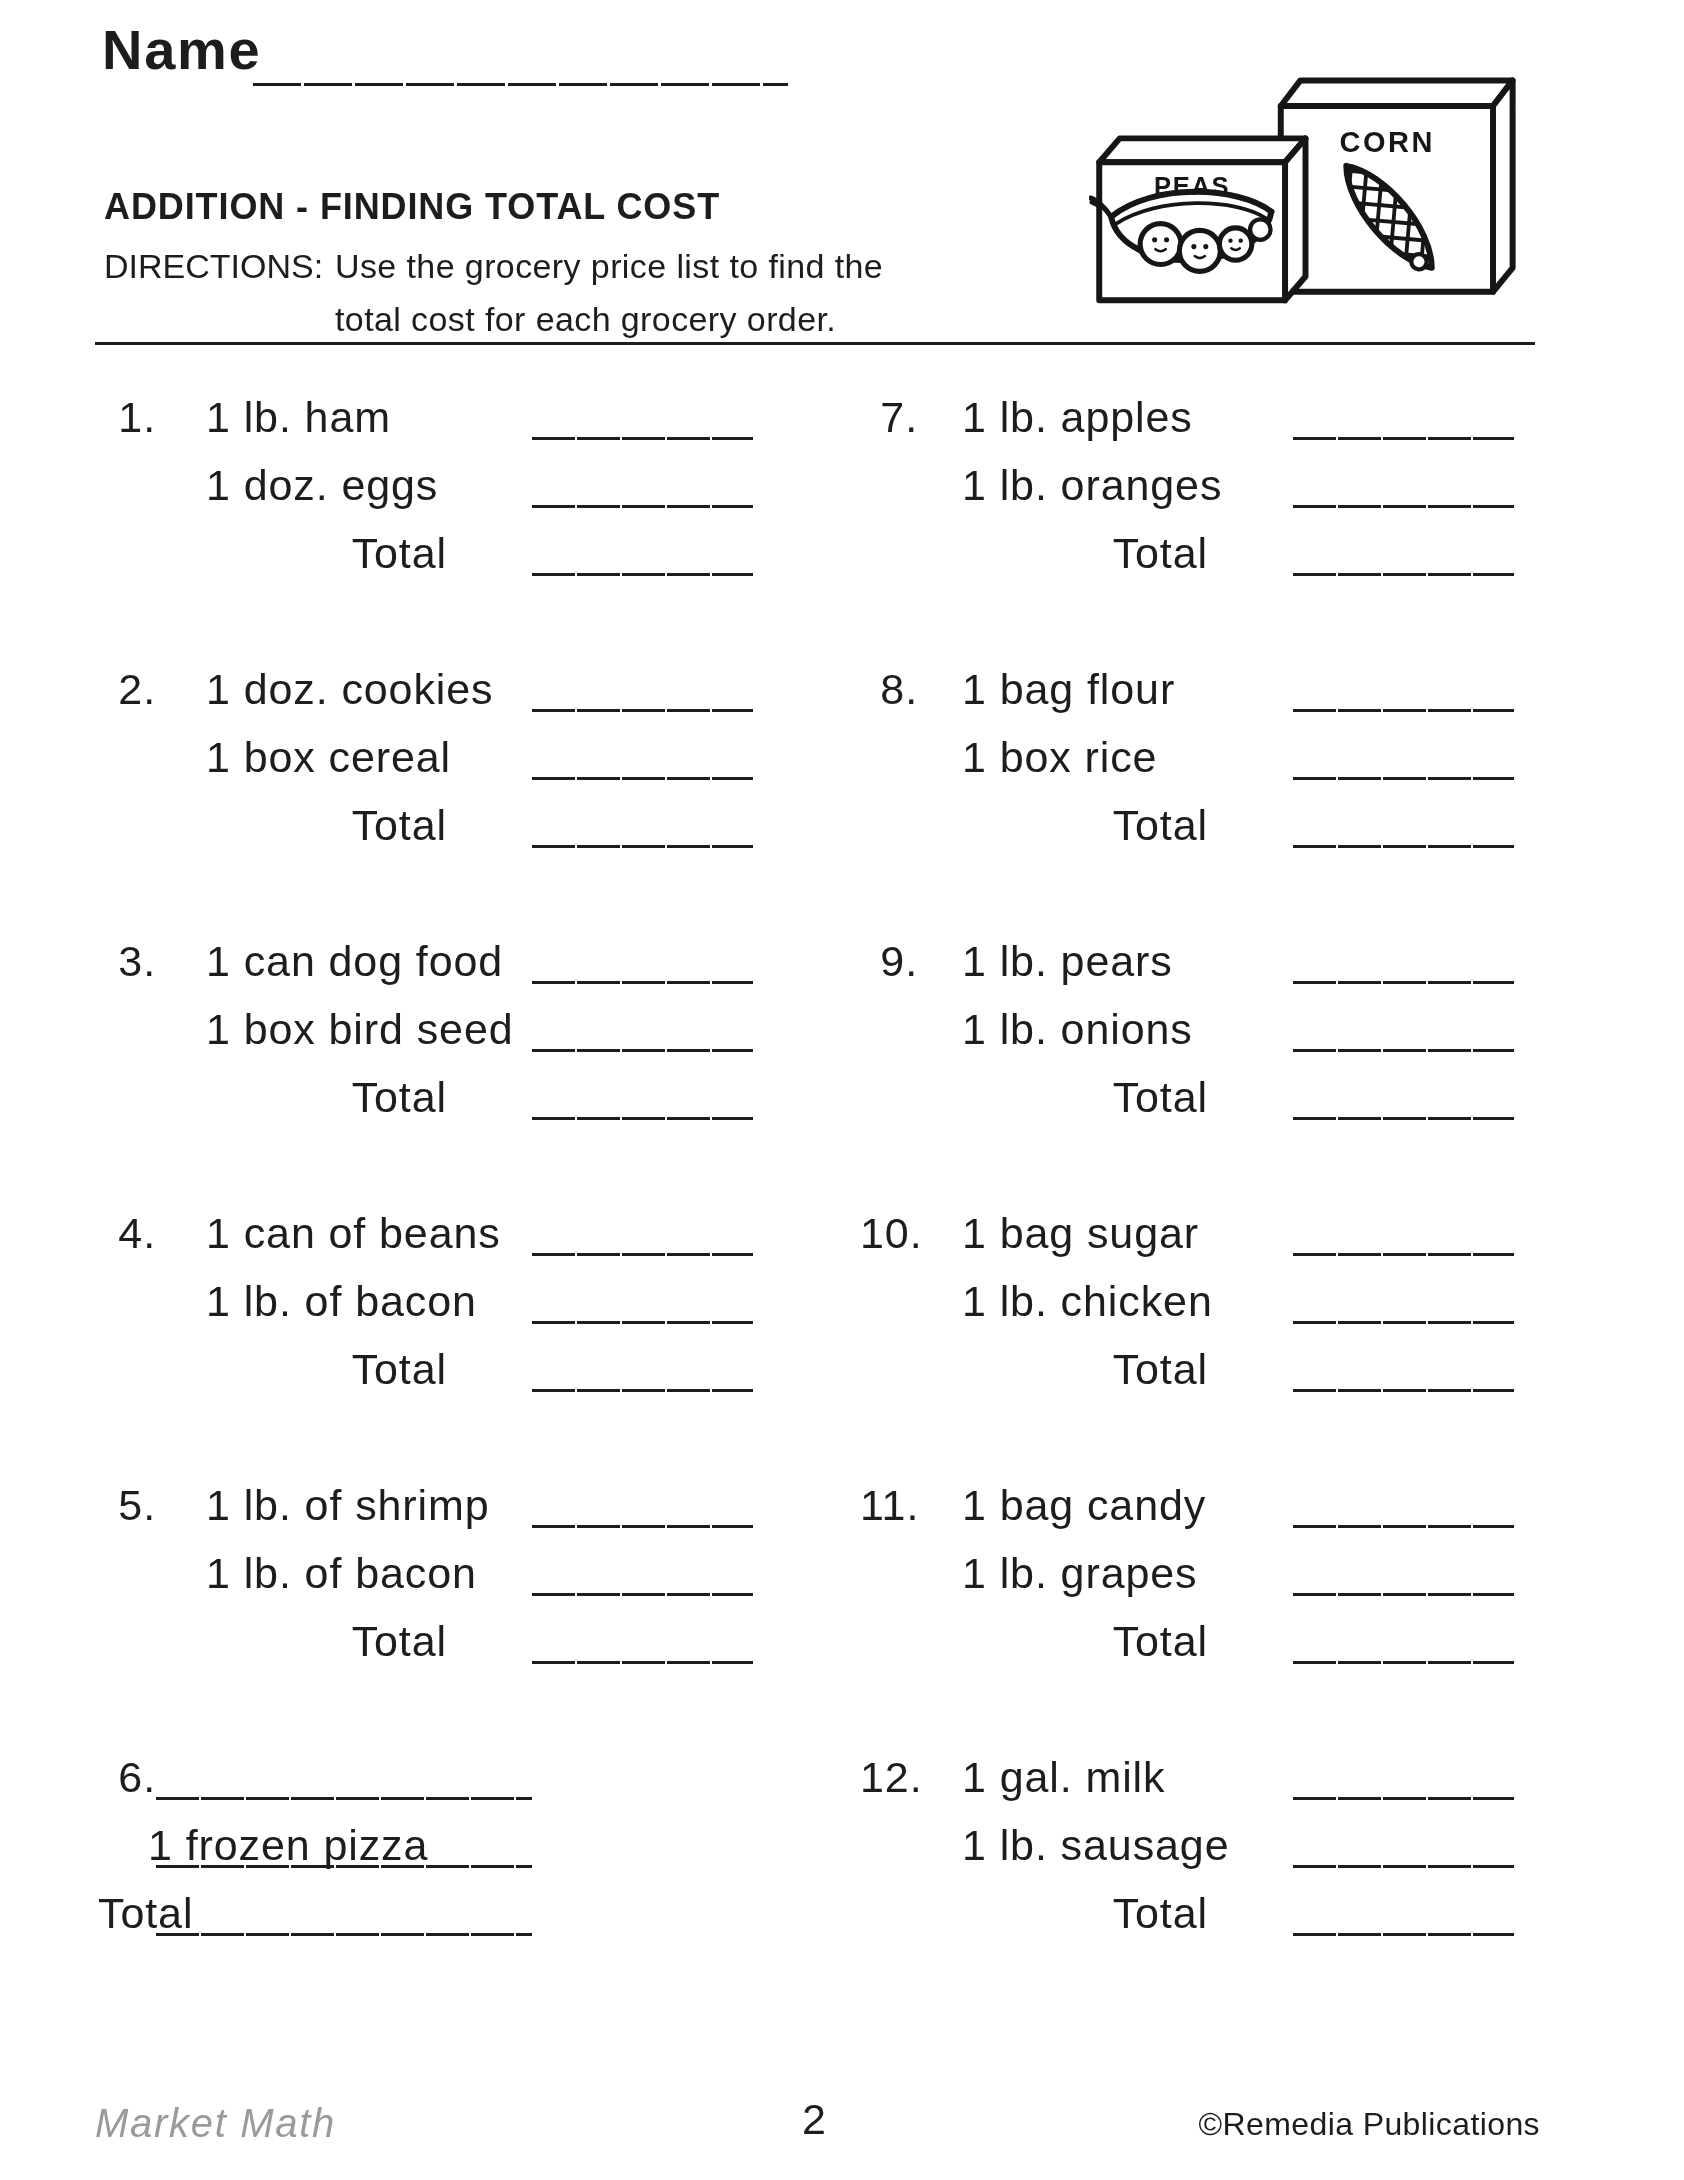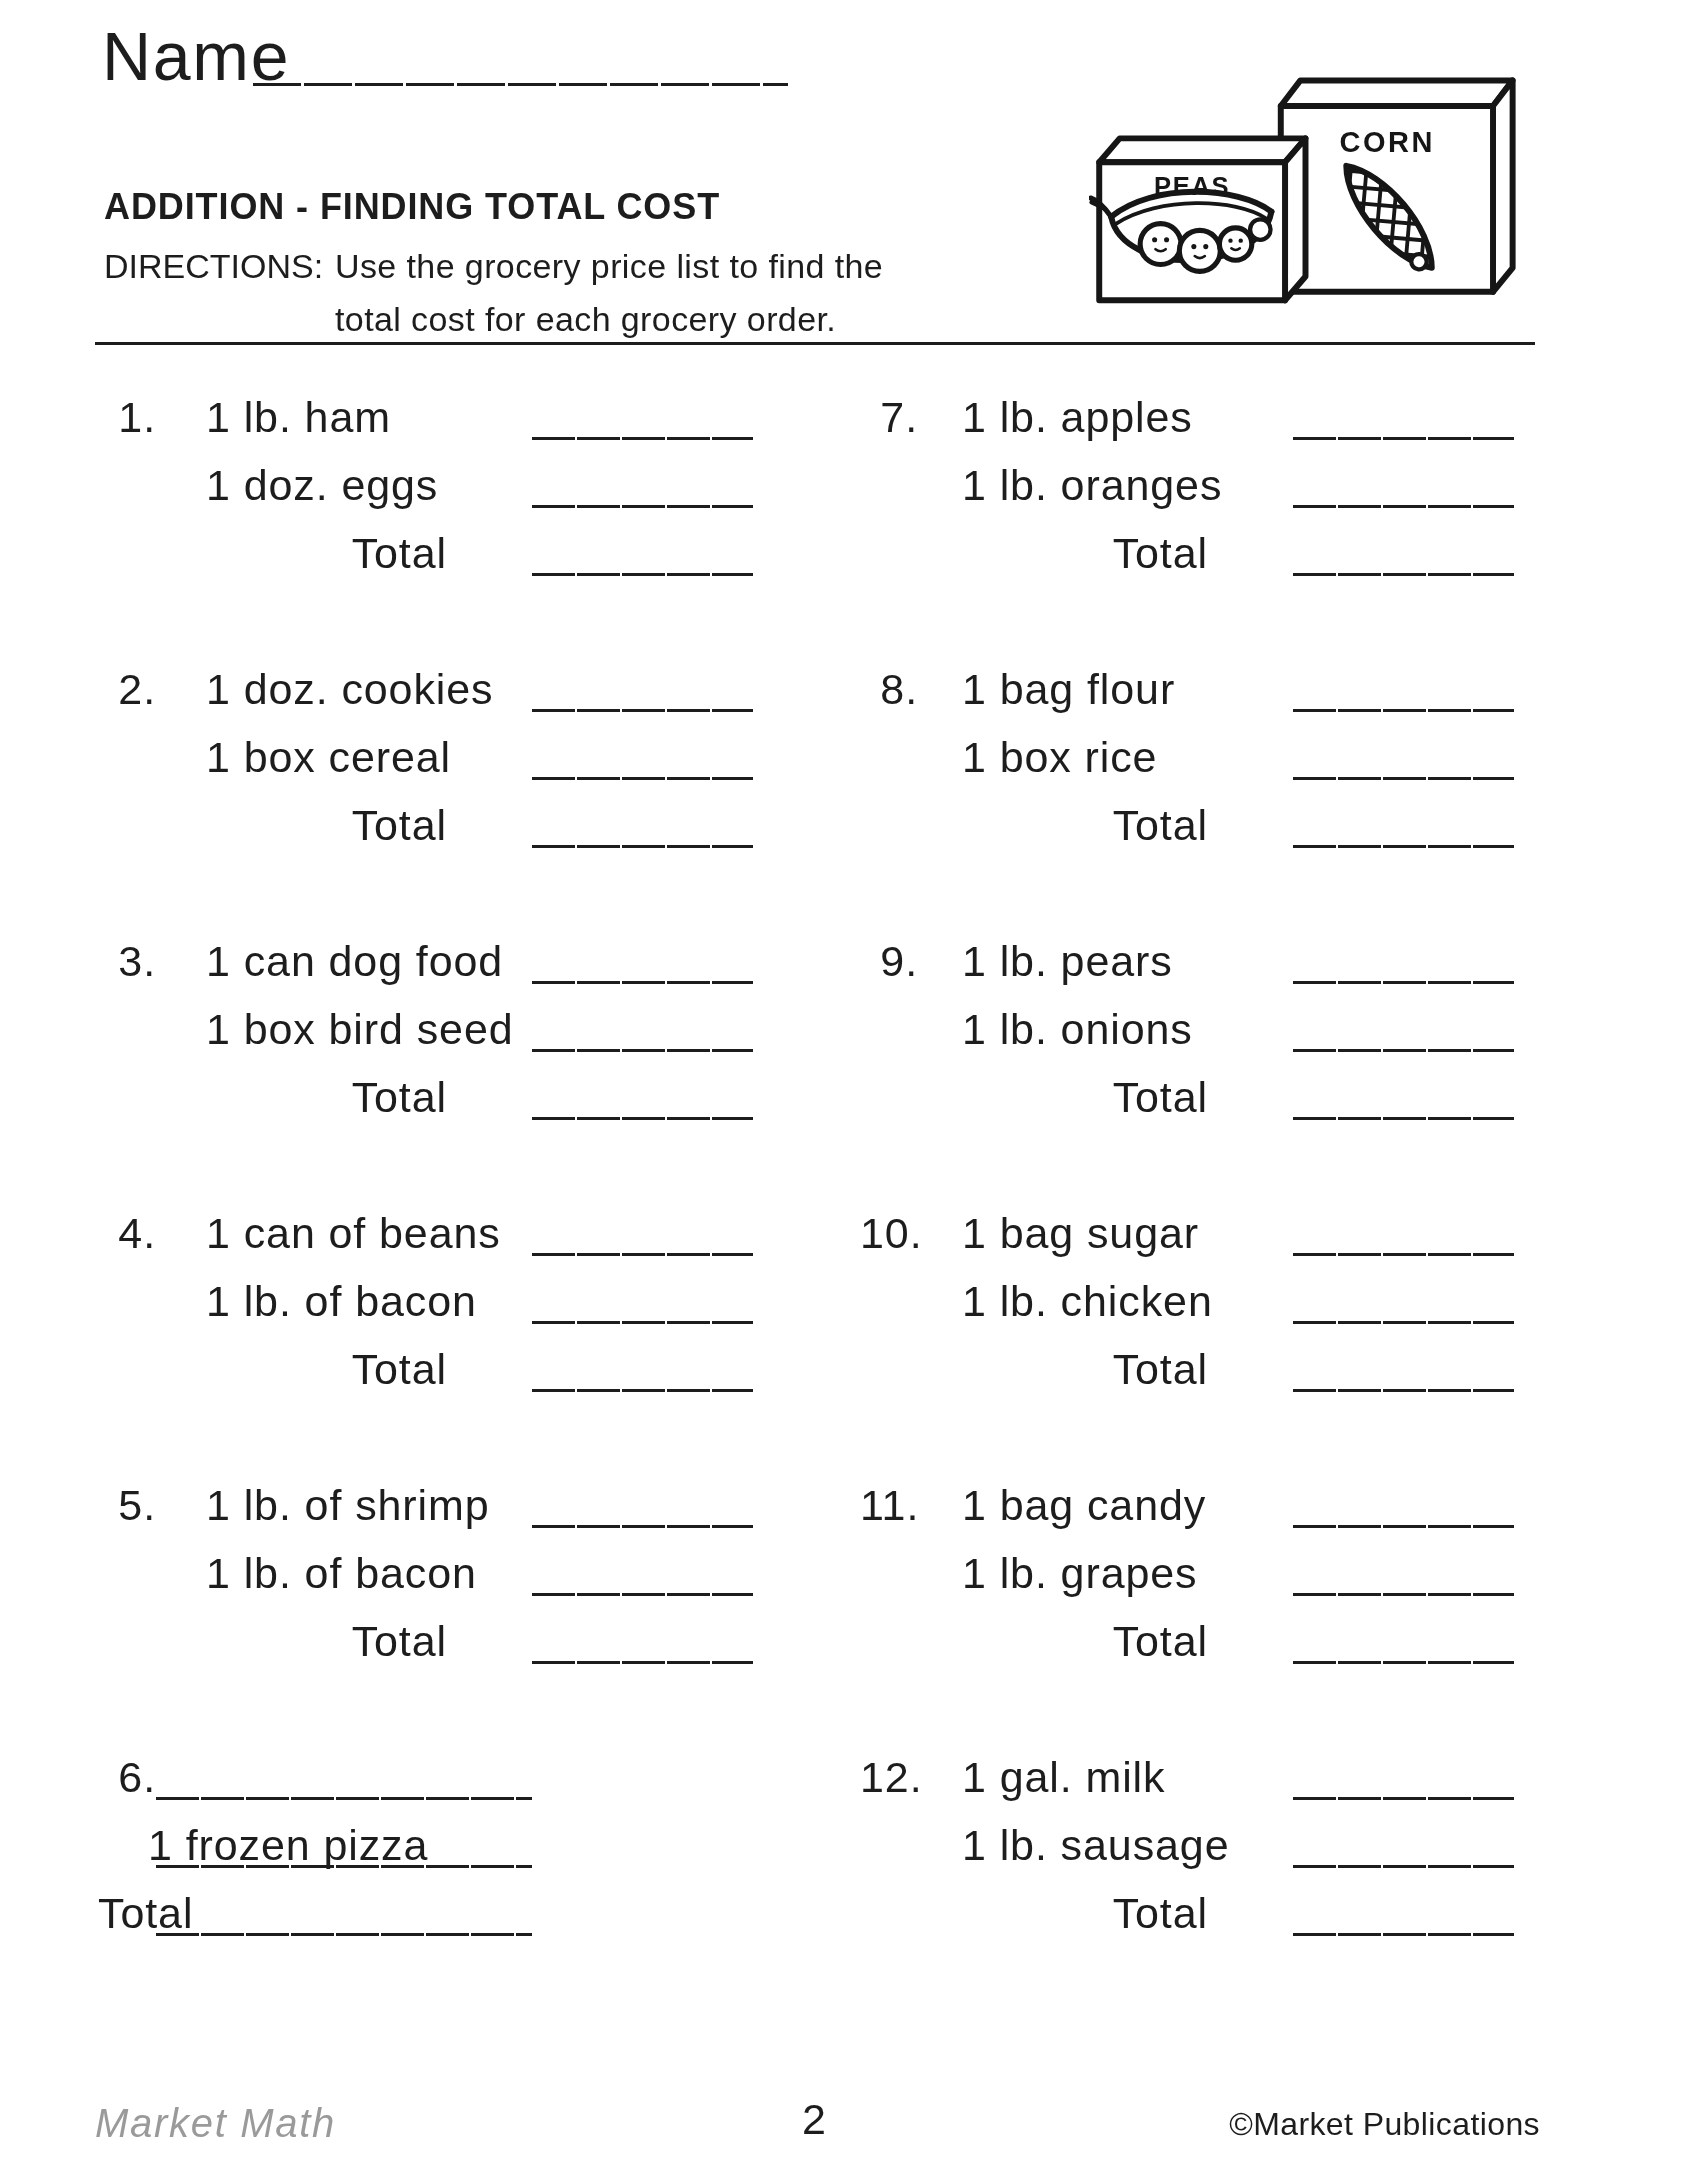--- a/index.html
+++ b/index.html
@@ -2,21 +2,21 @@
 <html style="font-size:13.6px"><head>
 <meta charset="utf-8">
 <style>
   html,body{margin:0;padding:0;background:#e8e8e8;}
   .page{
     position:relative;width:1685px;height:2181px;background:#ffffff;
     font-family:"Liberation Sans", sans-serif;color:#1d1d1d;overflow:hidden;
     margin:0 auto;
   }
   
-  .name-label{position:absolute;left:102px;top:22px;font-size:68px;line-height:1;letter-spacing:1.7px;}
+  .name-label{position:absolute;left:102px;top:22px;font-size:56px;line-height:1;letter-spacing:1.7px;font-weight:bold;}
   .name-line{position:absolute;left:253px;top:83px;width:535px;height:3.4px;
     background:repeating-linear-gradient(90deg,#1d1d1d 0 48px,transparent 48px 51px);}
   .title{position:absolute;left:104px;top:165px;font-size:36px;font-weight:bold;letter-spacing:0.9px;margin-top:21px;}
   .directions{position:absolute;left:104px;top:240px;display:flex;}
   .directions .dir-label{width:231px;font-size:34px;font-weight:normal;line-height:53px;}
   .directions .dir-text{font-size:34px;line-height:53px;letter-spacing:0.4px;}
   .rule{position:absolute;left:95px;top:342px;width:1440px;height:3.4px;background:#1d1d1d;}
   .art{position:absolute;left:1089px;top:70px;width:433px;height:239px;}
   .art svg text{font-family:"Liberation Sans", sans-serif;}
   
@@ -323,15 +323,15 @@
     <div></div>
     <div class="item total">Total</div>
     <div class="cell-blank">
       <div class="blank"></div>
     </div>
   </div>
     </div>
 
   <div class="footer-left">Market Math</div>
   <div class="page-number">2</div>
-  <div class="footer-right">©Market Publications</div>
+  <div class="footer-right">©Remedia Publications</div>
 </div>
 
 
 </body></html>

